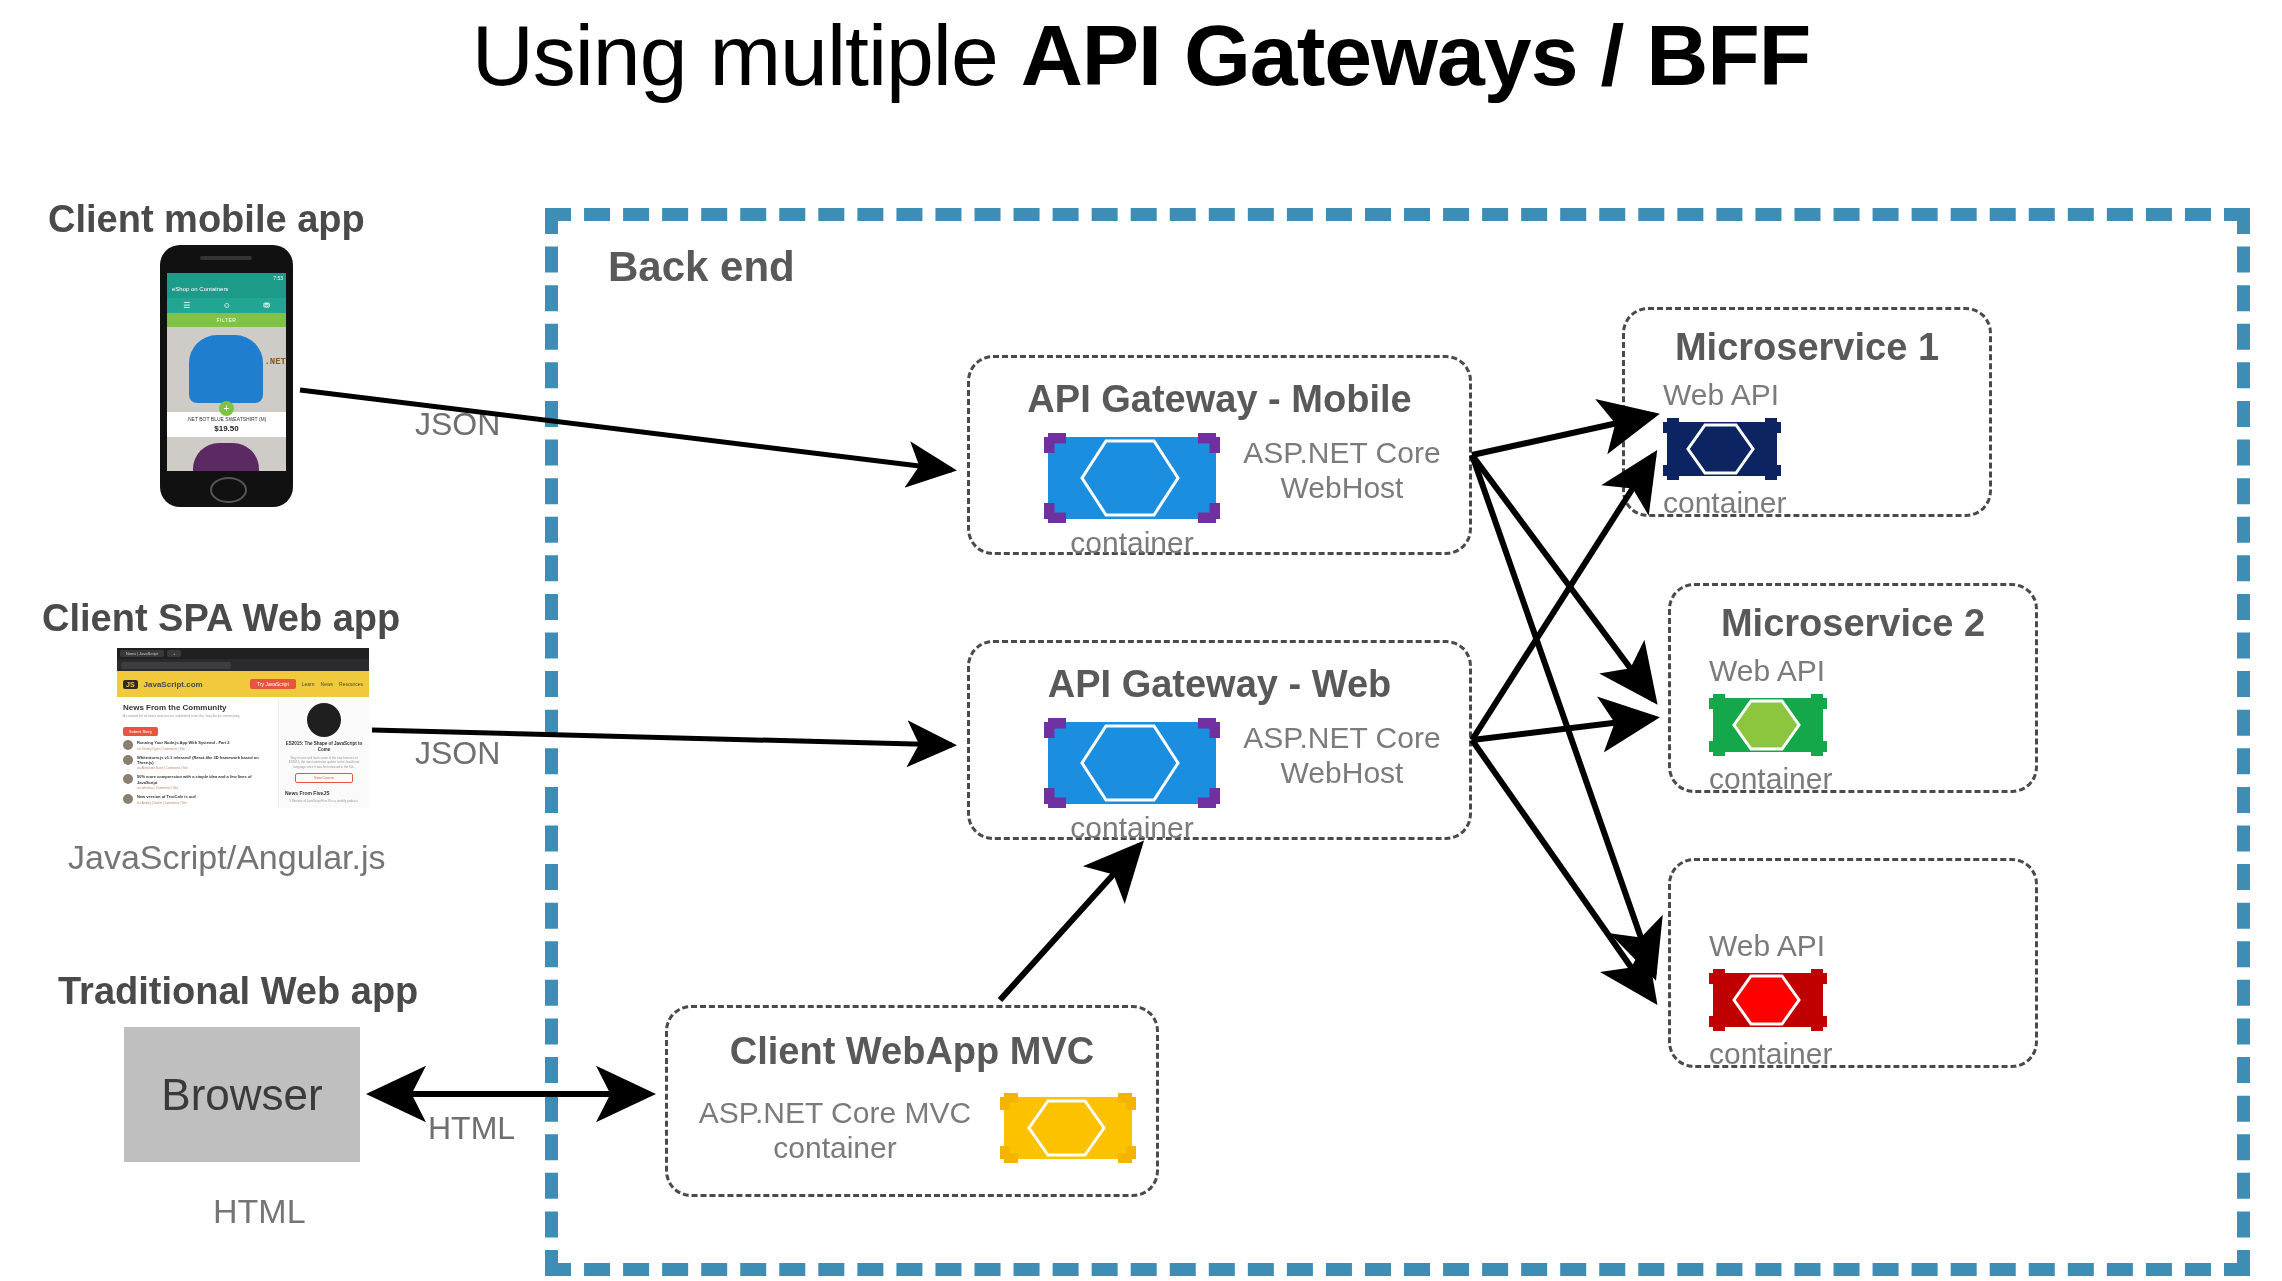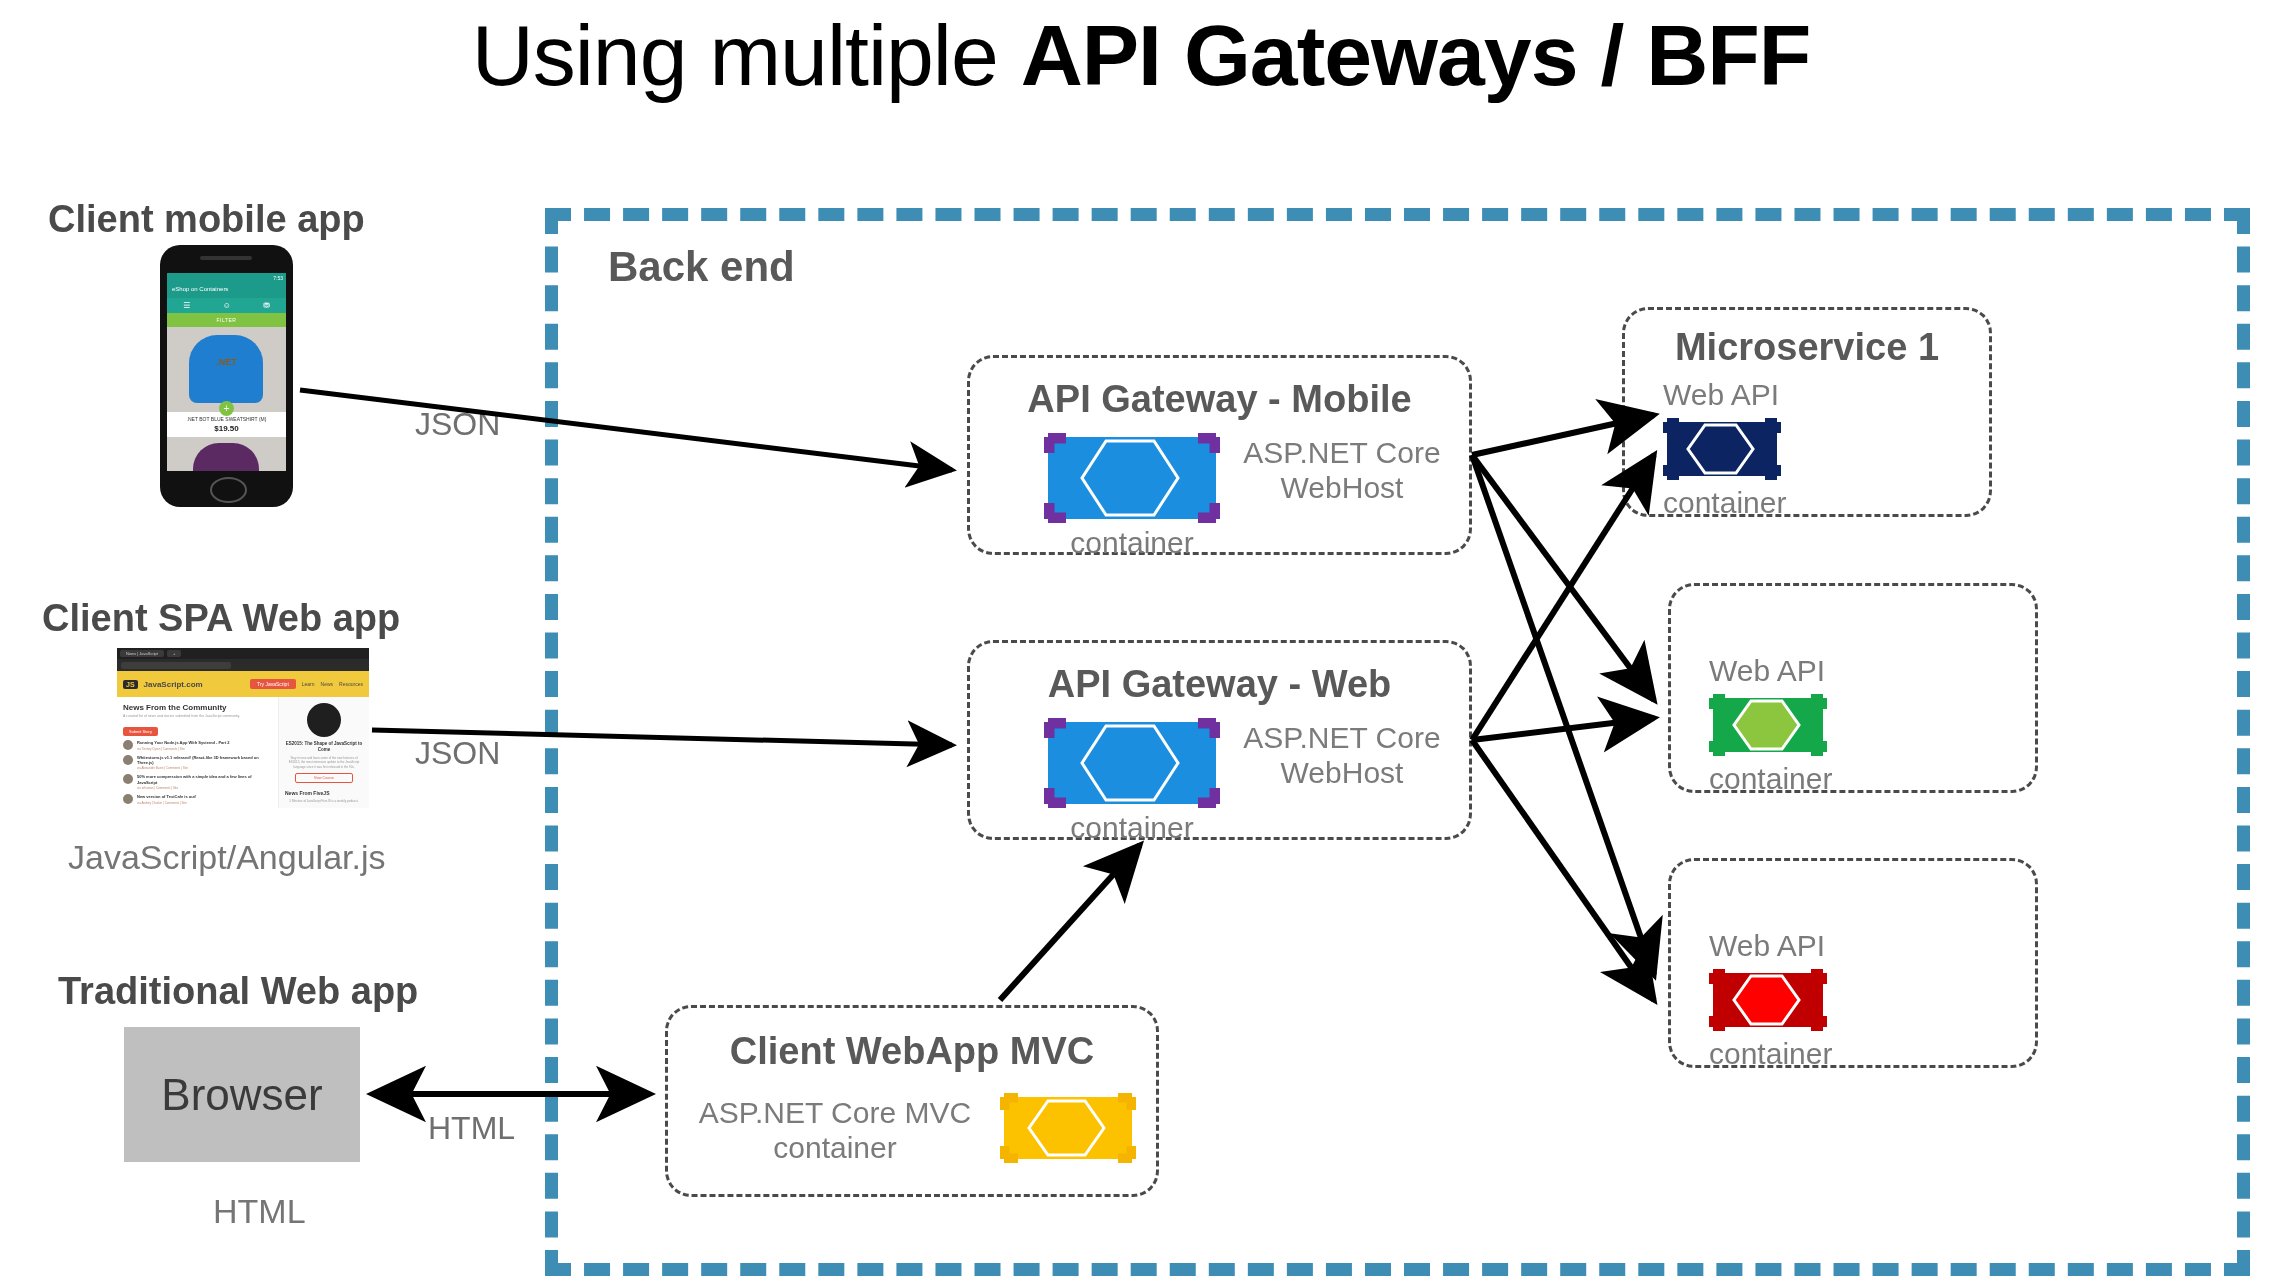--- a/index.html
+++ b/index.html
@@ -58,22 +58,22 @@
       text-align:right;padding-right:3px;line-height:10px;}
   .ph-appbar{height:15px;background:#1d9b8a;color:#fff;font-size:6px;
       padding:3px 0 0 5px;box-sizing:border-box;}
   .ph-tabs{height:15px;background:#22a694;display:flex;align-items:center;
       justify-content:space-around;color:#fff;font-size:8px;position:relative;}
   .ph-filter{height:14px;background:#80c342;color:#fff;font-size:5px;
       text-align:center;line-height:14px;letter-spacing:.5px;}
   .ph-photo{height:85px;background:#cfcbc6;position:relative;}
   .ph-hoodie{position:absolute;left:22px;top:8px;width:74px;height:68px;
       background:#1f7ed0;border-radius:28px 28px 8px 8px;}
-  .ph-hood-txt{position:absolute;left:0;top:30px;width:100%;text-align:center;
-      color:#8a5a1a;font-size:9px;font-weight:700;}
+  .ph-hood-txt{position:absolute;left:0;top:30px;width:100%;text-align:right;
+      color:#8a5a1a;font-size:9px;font-weight:700;font-family:Liberation Mono, monospace;}
   .ph-plus{position:absolute;left:52px;top:74px;width:15px;height:15px;
       background:#80c342;border-radius:50%;color:#fff;font-size:10px;
       text-align:center;line-height:15px;}
   .ph-name{background:#fff;font-size:5px;text-align:center;color:#333;padding:4px 0 2px;}
   .ph-price{background:#fff;font-size:8px;font-weight:700;text-align:center;
       color:#222;padding-bottom:4px;}
   .ph-photo2{height:40px;background:#cfcbc6;position:relative;}
   .ph-hoodie2{position:absolute;left:26px;top:6px;width:66px;height:46px;
       background:#5c2a63;border-radius:26px 26px 6px 6px;}
 
@@ -291,20 +291,21 @@
         <path d="M4,4 L4,15 M4,4 L16,4" stroke="#0c2461" stroke-width="10" fill="none"></path>
         <path d="M114,4 L114,15 M114,4 L102,4" stroke="#0c2461" stroke-width="10" fill="none"></path>
         <path d="M4,58 L4,47 M4,58 L16,58" stroke="#0c2461" stroke-width="10" fill="none"></path>
         <path d="M114,58 L114,47 M114,58 L102,58" stroke="#0c2461" stroke-width="10" fill="none"></path>
       </svg>
     </div>
     <div class="sub" style="left:38px;top:176px;">container</div>
   </div>
 
   <div class="card" style="left:1668px;top:583px;width:370px;height:210px;">
+    <div class="card-title" style="top:16px;">Microservice 2</div>
     <div class="sub" style="left:38px;top:68px;">Web API</div>
     <div class="cont" style="left:38px;top:108px;width:118px;height:62px;">
       <svg class="body" viewBox="0 0 118 62" preserveAspectRatio="none">
         <rect x="4" y="4" width="110" height="54" fill="#14a84a"></rect>
         <polygon points="42,7 73,7 90,31 73,55 42,55 25,31" fill="#8cc63f" stroke="#ffffff" stroke-width="3"></polygon>
         <path d="M4,4 L4,15 M4,4 L16,4" stroke="#14a84a" stroke-width="10" fill="none"></path>
         <path d="M114,4 L114,15 M114,4 L102,4" stroke="#14a84a" stroke-width="10" fill="none"></path>
         <path d="M4,58 L4,47 M4,58 L16,58" stroke="#14a84a" stroke-width="10" fill="none"></path>
         <path d="M114,58 L114,47 M114,58 L102,58" stroke="#14a84a" stroke-width="10" fill="none"></path>
       </svg>

